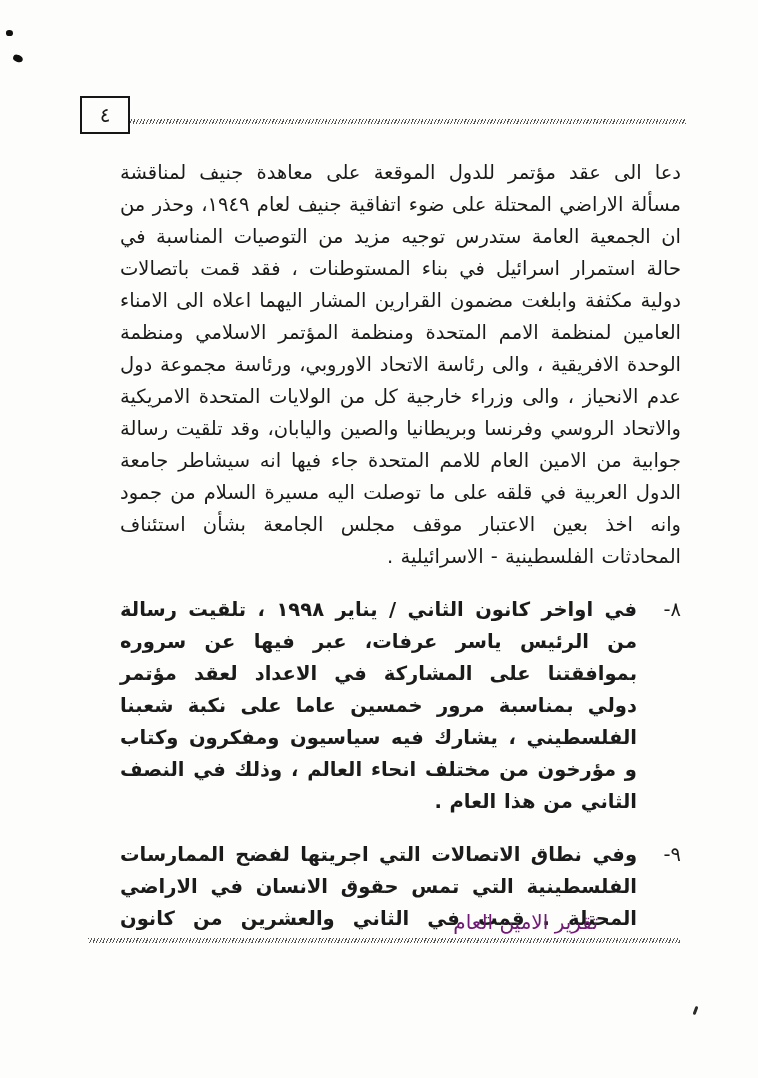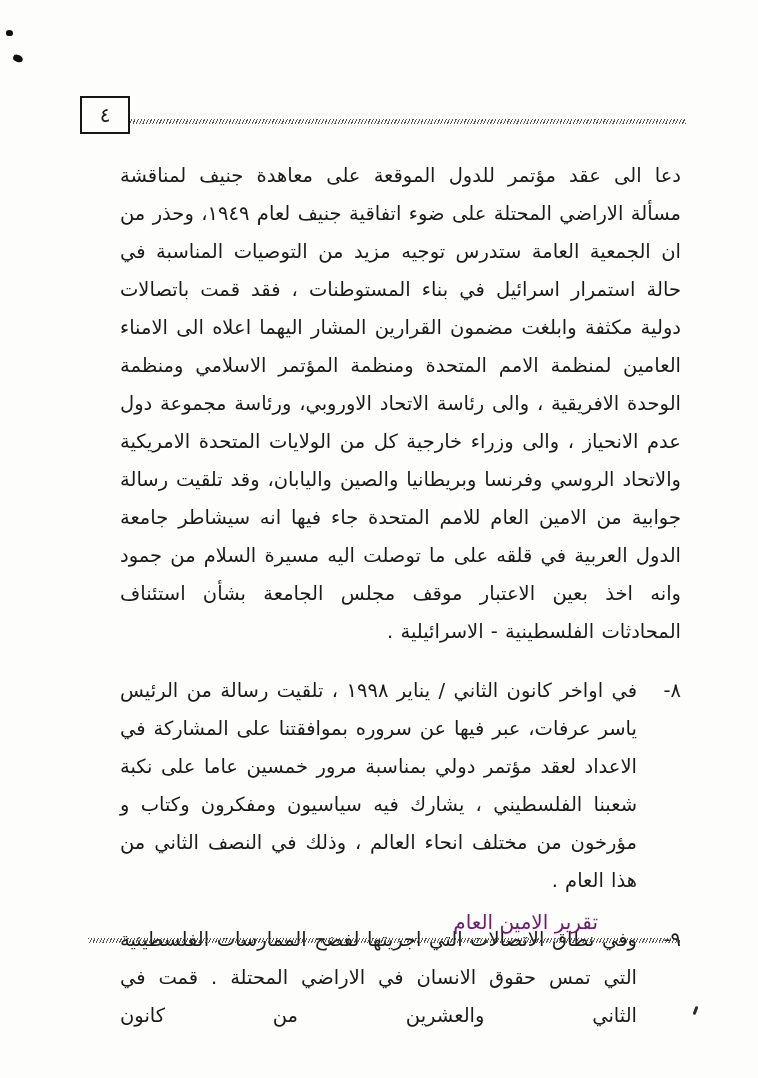--- a/index.html
+++ b/index.html
@@ -42,29 +42,29 @@
 
     
     .content {
       position: absolute;
       top: 157px;
       right: 77px;
       left: 84px;
       direction: rtl;
       text-align: justify;
       font-size: 19.5px;
-      line-height: 38px;
+      line-height: 32px;
       letter-spacing: 0;
       word-spacing: 1px;
       margin-left: 36px;
     }
     .intro { margin: 0 0 21px 0; }
     .item { display: flex; gap: 20px; margin-bottom: 21px; }
     .item-number { flex: 0 0 24px; white-space: nowrap; }
-    .item-text { margin: 0; flex: 1; }
+    .item-text { margin: 0; flex: 1; font-weight: bold; }
     .fill-last { text-align-last: justify; }
 
     
     .footer-stamp {
       position: absolute;
       top: 910px;
       left: 468px;
       width: 130px;
       direction: rtl;
       font-size: 20px;

